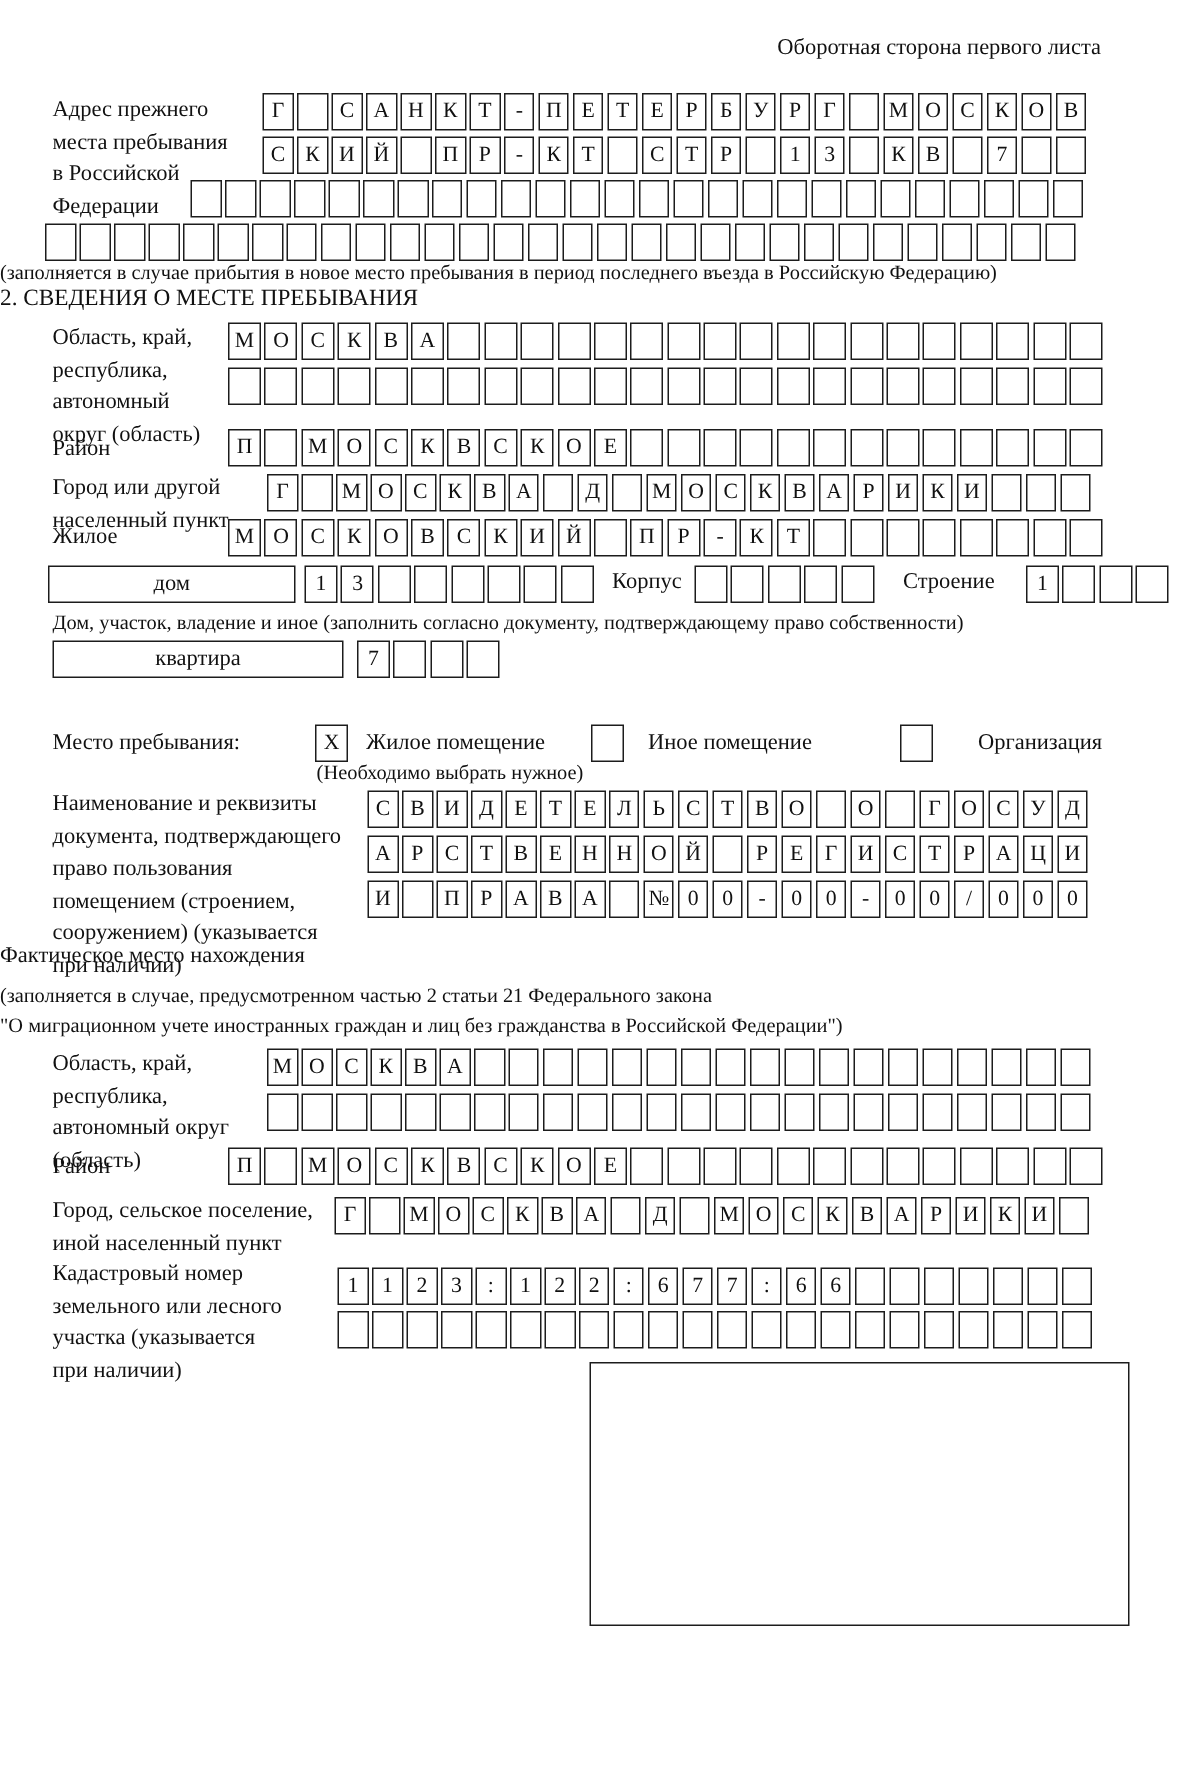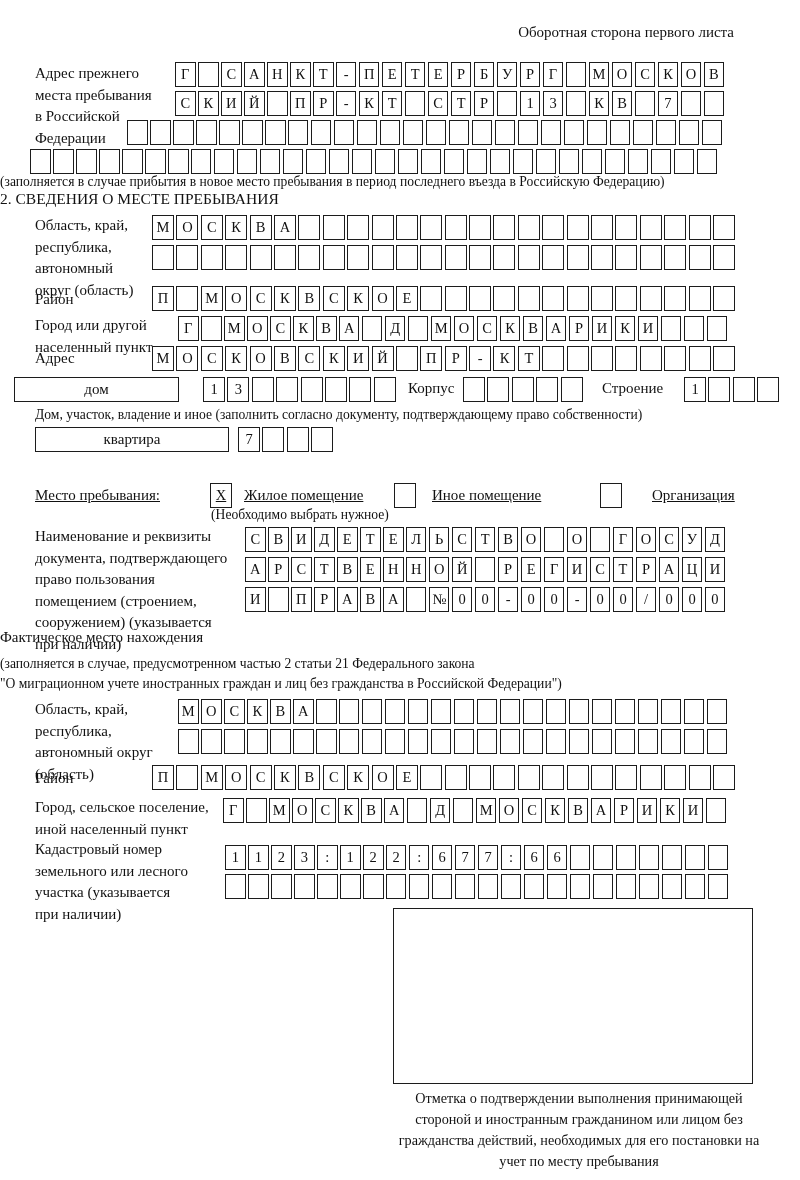--- a/index.html
+++ b/index.html
@@ -9,21 +9,21 @@
   .lbl{font-size:15px;line-height:21.5px;white-space:pre-line;}
   .note{font-size:13.6px;}
   .center{left:0;width:800px;text-align:left;}
   .b{font-weight:normal;}
   .cellrow{position:absolute;display:flex;gap:2.4px;}
   .cell{flex:none;width:20px;height:23px;border:1.5px solid #1c1c1c;background:#fff;
         display:flex;align-items:center;justify-content:center;font-size:14.5px;line-height:1;}
   .w19 .cell{width:18.6px;}
   .labelbox{position:absolute;height:23px;border:1.5px solid #1c1c1c;background:#fff;
         display:flex;align-items:center;justify-content:center;font-size:15px;}
-  .inlinerow{position:absolute;display:flex;align-items:center;font-size:15px;text-decoration:underline;}
+  .inlinerow{position:absolute;display:flex;align-items:center;font-size:15px;}
   .bigbox{position:absolute;border:1.8px solid #1c1c1c;background:#fff;}
 </style>
 </head>
 <body>
 
 <div class="page">
 
   <div class="abs" style="top:24px;right:58px;font-size:15px;">Оборотная сторона первого листа</div>
 
   <div class="abs lbl" style="top:63px;left:35px;">Адрес прежнего
@@ -253,21 +253,21 @@
       <span class="cell">А</span>
       <span class="cell">Р</span>
       <span class="cell">И</span>
       <span class="cell">К</span>
       <span class="cell">И</span>
       <span class="cell"></span>
       <span class="cell"></span>
       <span class="cell"></span>
     </div>
 
-  <div class="abs lbl" style="top:348px;left:35px;">Адрес</div>
+  <div class="abs lbl" style="top:348px;left:35px;">Жилое</div>
   <div class="cellrow" style="top:346px;left:152px;">
       <span class="cell">М</span>
       <span class="cell">О</span>
       <span class="cell">С</span>
       <span class="cell">К</span>
       <span class="cell">О</span>
       <span class="cell">В</span>
       <span class="cell">С</span>
       <span class="cell">К</span>
       <span class="cell">И</span>
@@ -281,21 +281,21 @@
       <span class="cell"></span>
       <span class="cell"></span>
       <span class="cell"></span>
       <span class="cell"></span>
       <span class="cell"></span>
       <span class="cell"></span>
       <span class="cell"></span>
       <span class="cell"></span>
     </div>
 
-  <div class="labelbox" style="top:377px;left:14px;width:163px;">дом</div>
+  <div class="labelbox" style="top:377px;left:32px;width:163px;">дом</div>
   <div class="cellrow" style="top:377px;left:203px;">
       <span class="cell">1</span>
       <span class="cell">3</span>
       <span class="cell"></span>
       <span class="cell"></span>
       <span class="cell"></span>
       <span class="cell"></span>
       <span class="cell"></span>
       <span class="cell"></span>
     </div>
@@ -574,15 +574,14 @@
       <span class="cell"></span>
       <span class="cell"></span>
       <span class="cell"></span>
       <span class="cell"></span>
       <span class="cell"></span>
       <span class="cell"></span>
       <span class="cell"></span>
     </div>
 
   <div class="bigbox" style="top:908px;left:393px;width:358px;height:174px;"></div>
-  <div class="abs" style="top:1088px;left:395px;width:368px;text-align:center;font-size:14.2px;line-height:21px;">Отметка о подтверждении выполнения принимающей стороной и иностранным гражданином или лицом без гражданства действий, необходимых для его постановки на учет по месту пребывания</div>
 
 </div>
 
 </body></html>

